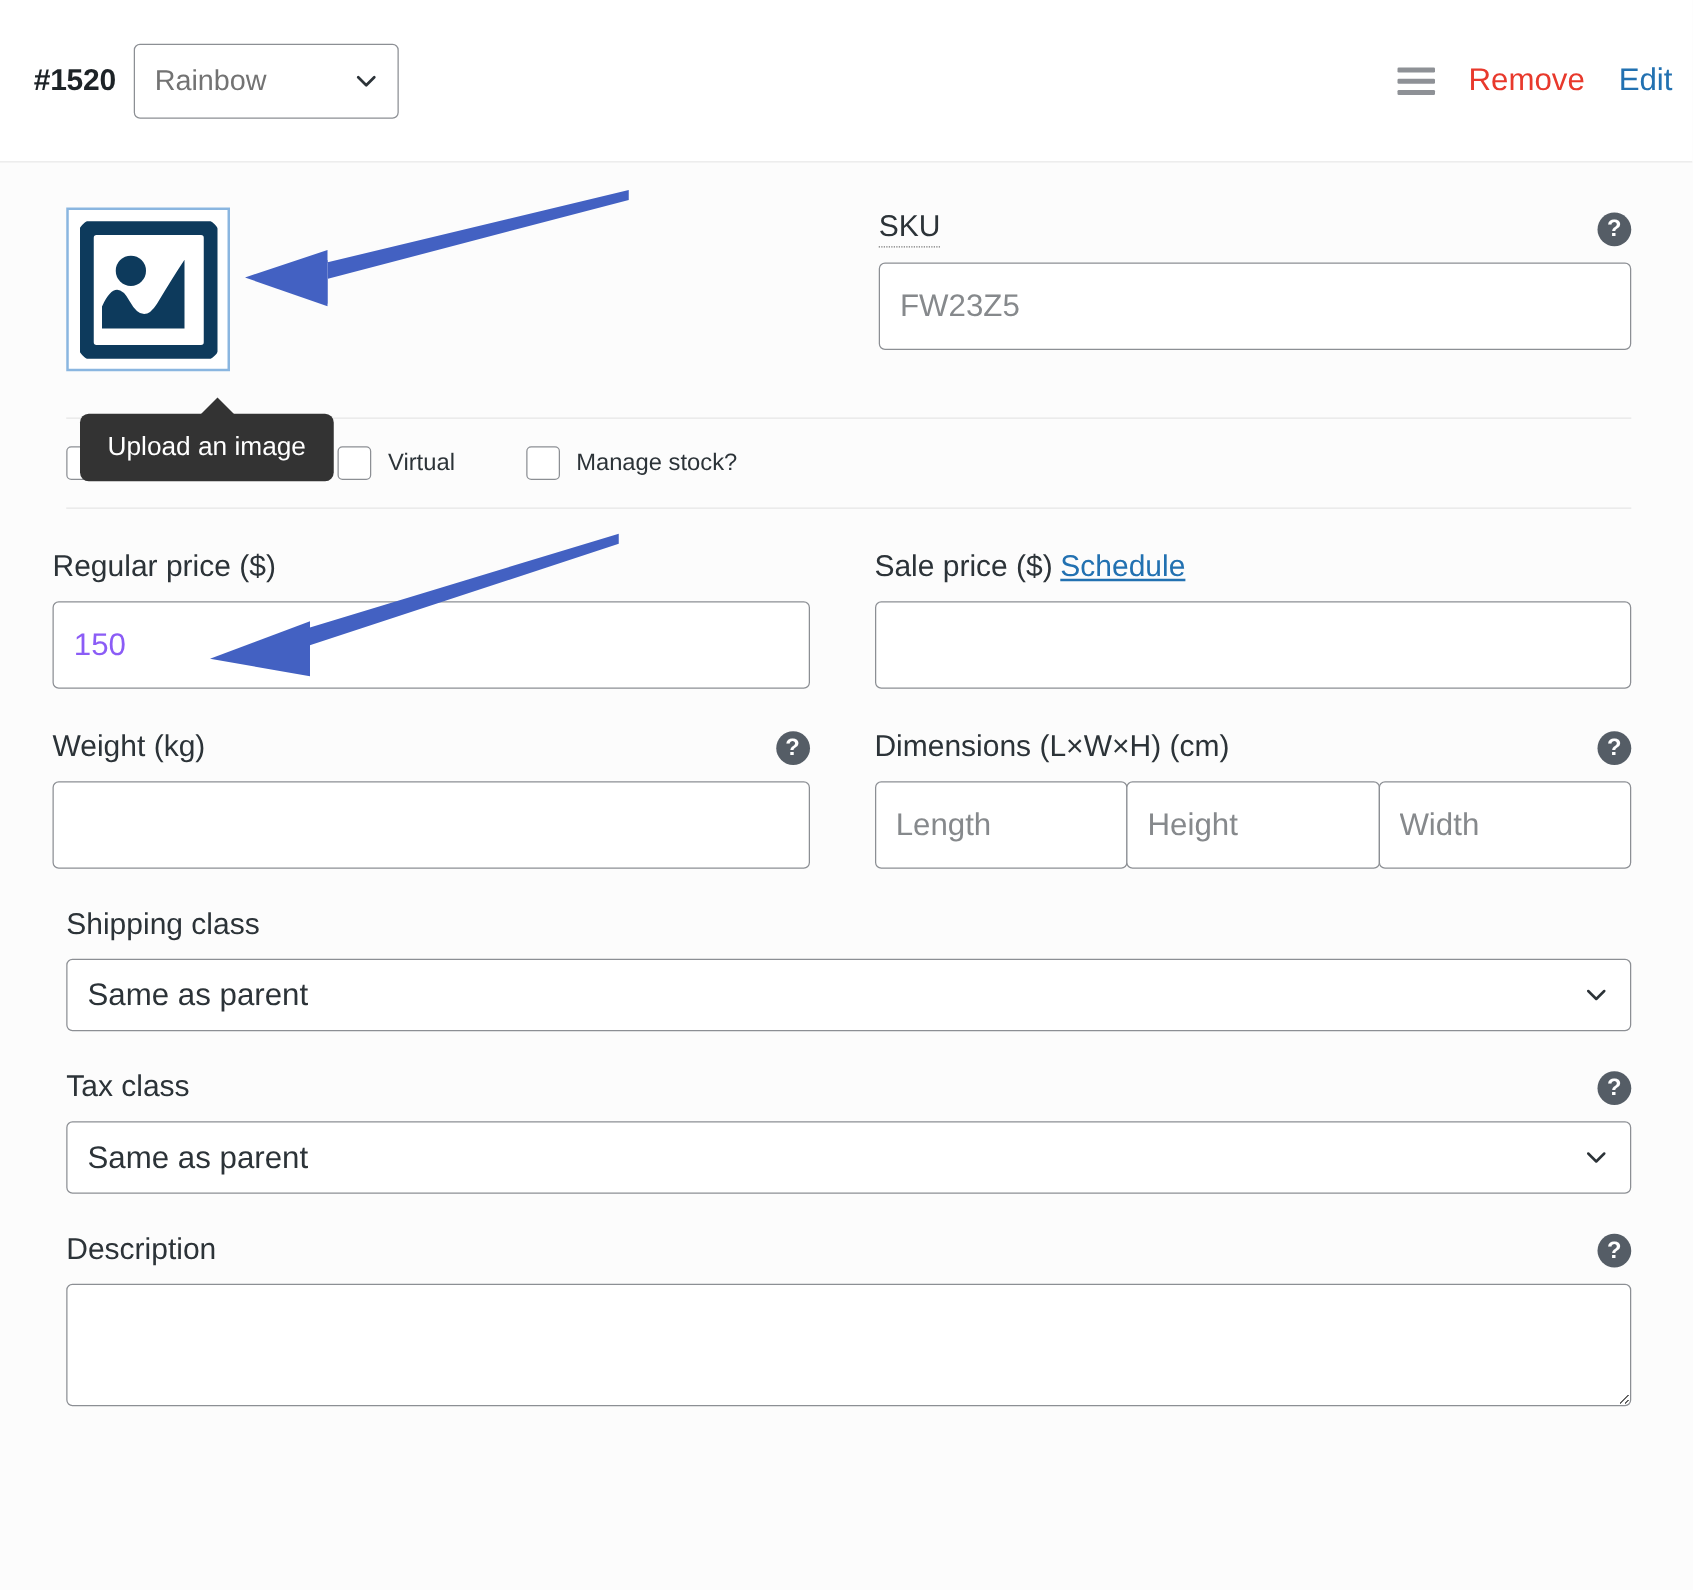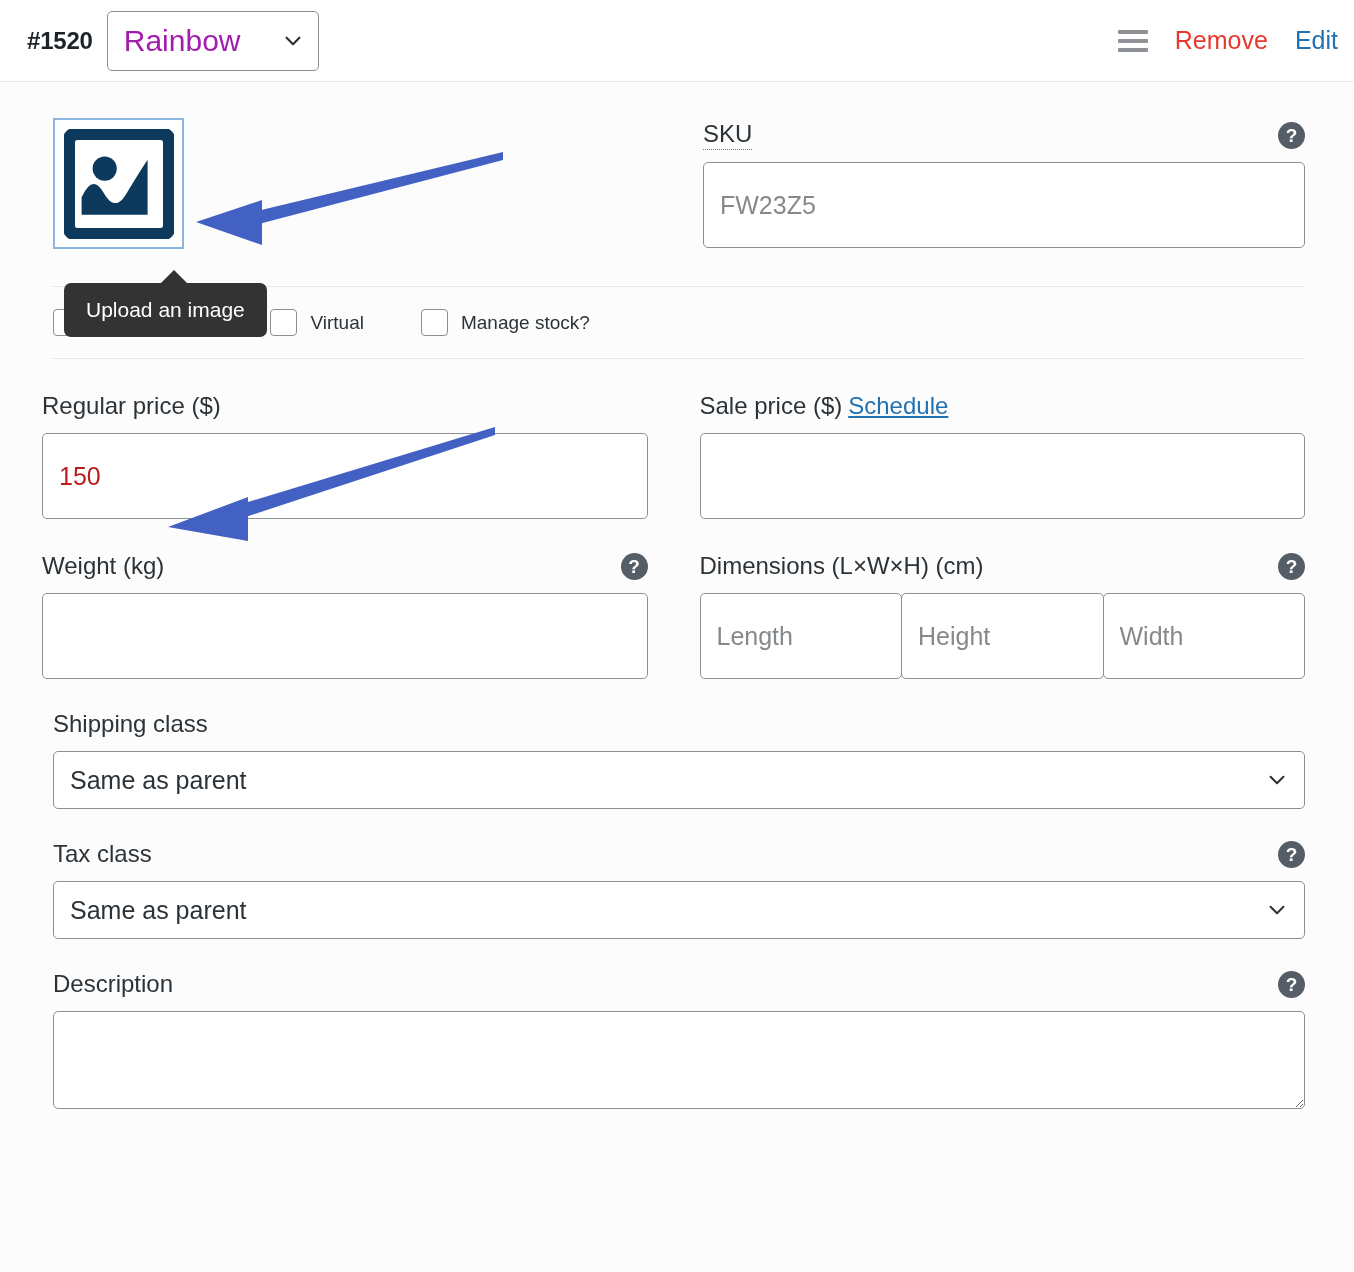--- a/index.html
+++ b/index.html
@@ -9,21 +9,21 @@
     height: 1272px;
     background: #fcfcfc;
     font-family: "Liberation Sans", sans-serif;
     color: #2c3338;
     position: relative;
     overflow: hidden;
   }
 
   
   .variation-header {
-    height: 82px;
+    height: 130px;
     background: #ffffff;
     border-bottom: 1px solid #e8e8e8;
     display: flex;
     align-items: center;
     padding: 0 14px 0 27px;
     position: relative;
   }
   .var-id {
     font-size: 24px;
     font-weight: 700;
@@ -33,22 +33,22 @@
   }
   .var-select {
     width: 212px;
     height: 60px;
     border: 1px solid #8c8f94;
     border-radius: 5px;
     background: #fff;
     display: flex;
     align-items: center;
     padding: 0 16px;
-    font-size: 30px;
-    color: #a21caf;
+    font-size: 23px;
+    color: #737373;
     position: relative;
   }
   .var-select .chev {
     position: absolute;
     right: 14px;
     top: 50%;
     transform: translateY(-50%);
     width: 22px;
     height: 22px;
   }
@@ -161,26 +161,26 @@
     font-weight: 700;
     display: flex;
     align-items: center;
     justify-content: center;
     cursor: help;
     flex: none;
     line-height: 1;
   }
   .txt-input {
     width: 100%;
-    height: 86px;
+    height: 70px;
     border: 1px solid #8c8f94;
     border-radius: 5px;
     background: #fff;
     font-size: 25px;
-    color: #b91c1c;
+    color: #8b5cf6;
     padding: 0 16px;
     font-family: "Liberation Sans", sans-serif;
     outline: none;
   }
   .txt-input::placeholder { color: #86898c; opacity: 1; }
 
   
   .divider {
     height: 1px;
     background: #e5e5e5;

